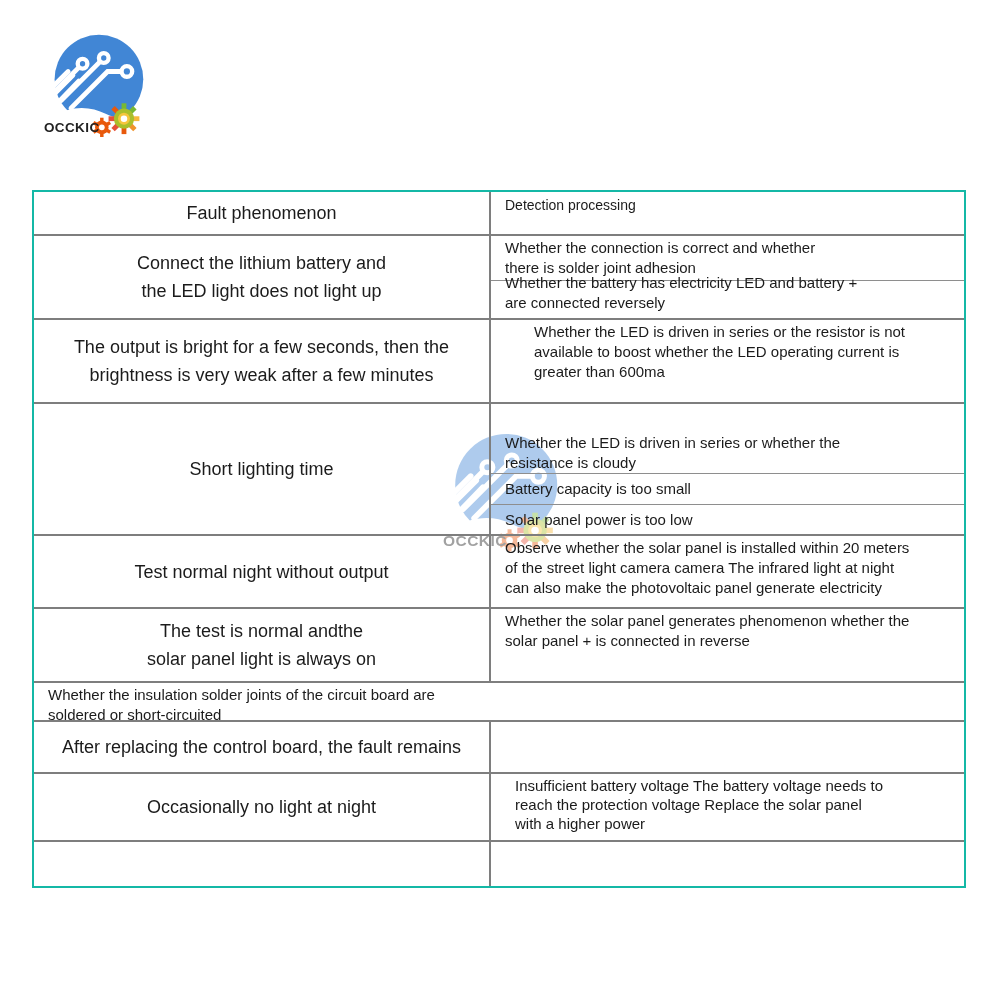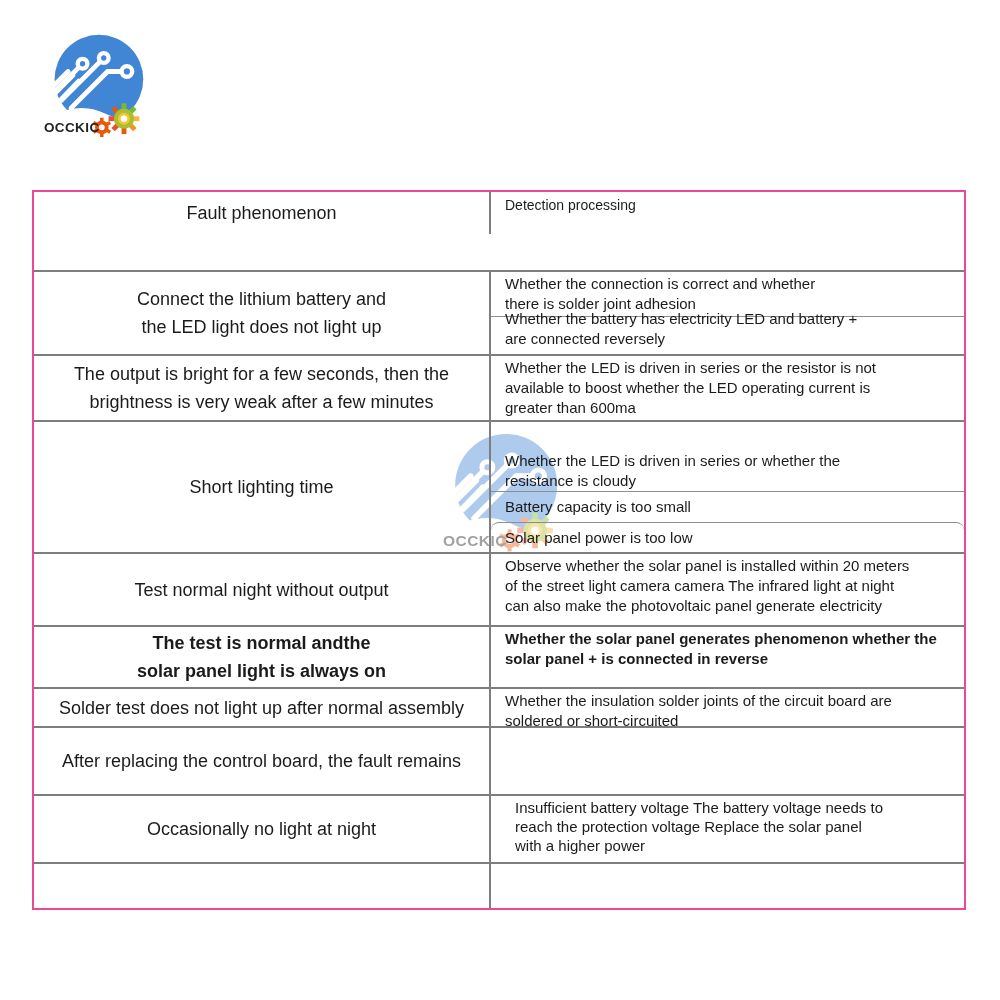--- a/index.html
+++ b/index.html
@@ -24,21 +24,21 @@
   }
   .logo svg,.watermark svg{width:100%;height:100%;display:block;}
   .brand-text{
     font-family:"Liberation Sans", sans-serif;
     font-weight:bold; font-size:14px; letter-spacing:.4px; fill:#222;
   }
   
   .fault-table{
     position:absolute; left:32px; top:190px;
     width:934px;
-    border:2px solid #ec4899;
+    border:2px solid #14b8a6;
     box-sizing:border-box;
     z-index:2;
     background:transparent;
   }
   .tr{display:flex; box-sizing:border-box;}
   .tr + .tr{border-top:2px solid #7e7e7e;}
   .td-left{
     width:457px; flex:0 0 457px;
     border-right:2px solid #7e7e7e;
     box-sizing:border-box;
@@ -60,27 +60,27 @@
     padding:2px 10px 2px 14px;
     white-space:pre-line;
     text-align:left;
   }
   .sub + .sub{border-top:1px solid #8e8e8e;}
   
   .tr.header{height:42px;}
   .tr.header .td-left{font-size:18px; line-height:22px;}
   .tr.header .sub{font-size:14px; line-height:22px;}
   
-  .r1{height:84px;margin-top:36px;} .r1 .s0{height:44px;} .r1 .s1{height:24px;}
-  .r2{height:66px;}
-  .r3{height:132px;} .r3 .s0{height:40px;margin-top:29px;} .r3 .s1{height:47px;} .r3 .s2{height:45px;border-radius:8px;}
+  .r1{height:84px;} .r1 .s0{height:44px;} .r1 .s1{height:24px;}
+  .r2{height:84px;gap:29px;}
+  .r3{height:132px;} .r3 .s0{height:40px;margin-top:29px;} .r3 .s1{height:47px;} .r3 .s2{height:45px;}
   .r4{height:73px;}
-  .r5{height:62px;font-weight:bold;}
+  .r5{height:74px;}
   .r6{height:39px;}
-  .r7{height:68px;}
+  .r7{height:52px;}
   .r8{height:68px;} .r8 .sub{line-height:19px;margin-left:10px;}
   .r9{height:46px;}
 </style>
 </head>
 <body>
 
 <div class="logo">
   <svg viewBox="0 0 110 114">
     <circle cx="57" cy="52" r="46" fill="#4186d5"></circle>
 
@@ -222,21 +222,20 @@
   <div class="tr r5">
     <div class="td-left">The test is normal andthe
 solar panel light is always on</div>
     <div class="td-right">
       <div class="sub">Whether the solar panel generates phenomenon whether the
 solar panel + is connected in reverse</div>
     </div>
   </div>
 
   <div class="tr r6">
-    <div class="td-left">Solder test does not light up after normal assembly</div>
     <div class="td-right">
       <div class="sub">Whether the insulation solder joints of the circuit board are
 soldered or short-circuited</div>
     </div>
   </div>
 
   <div class="tr r7">
     <div class="td-left">After replacing the control board, the fault remains</div>
   </div>
 

